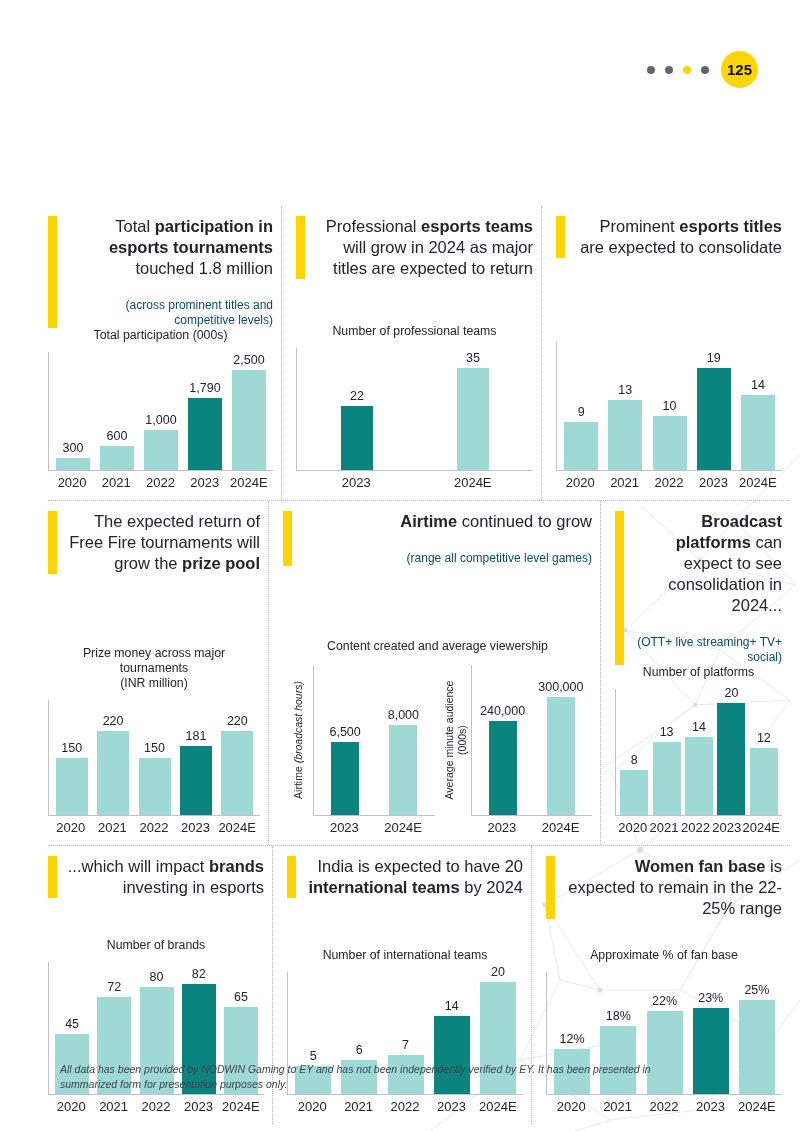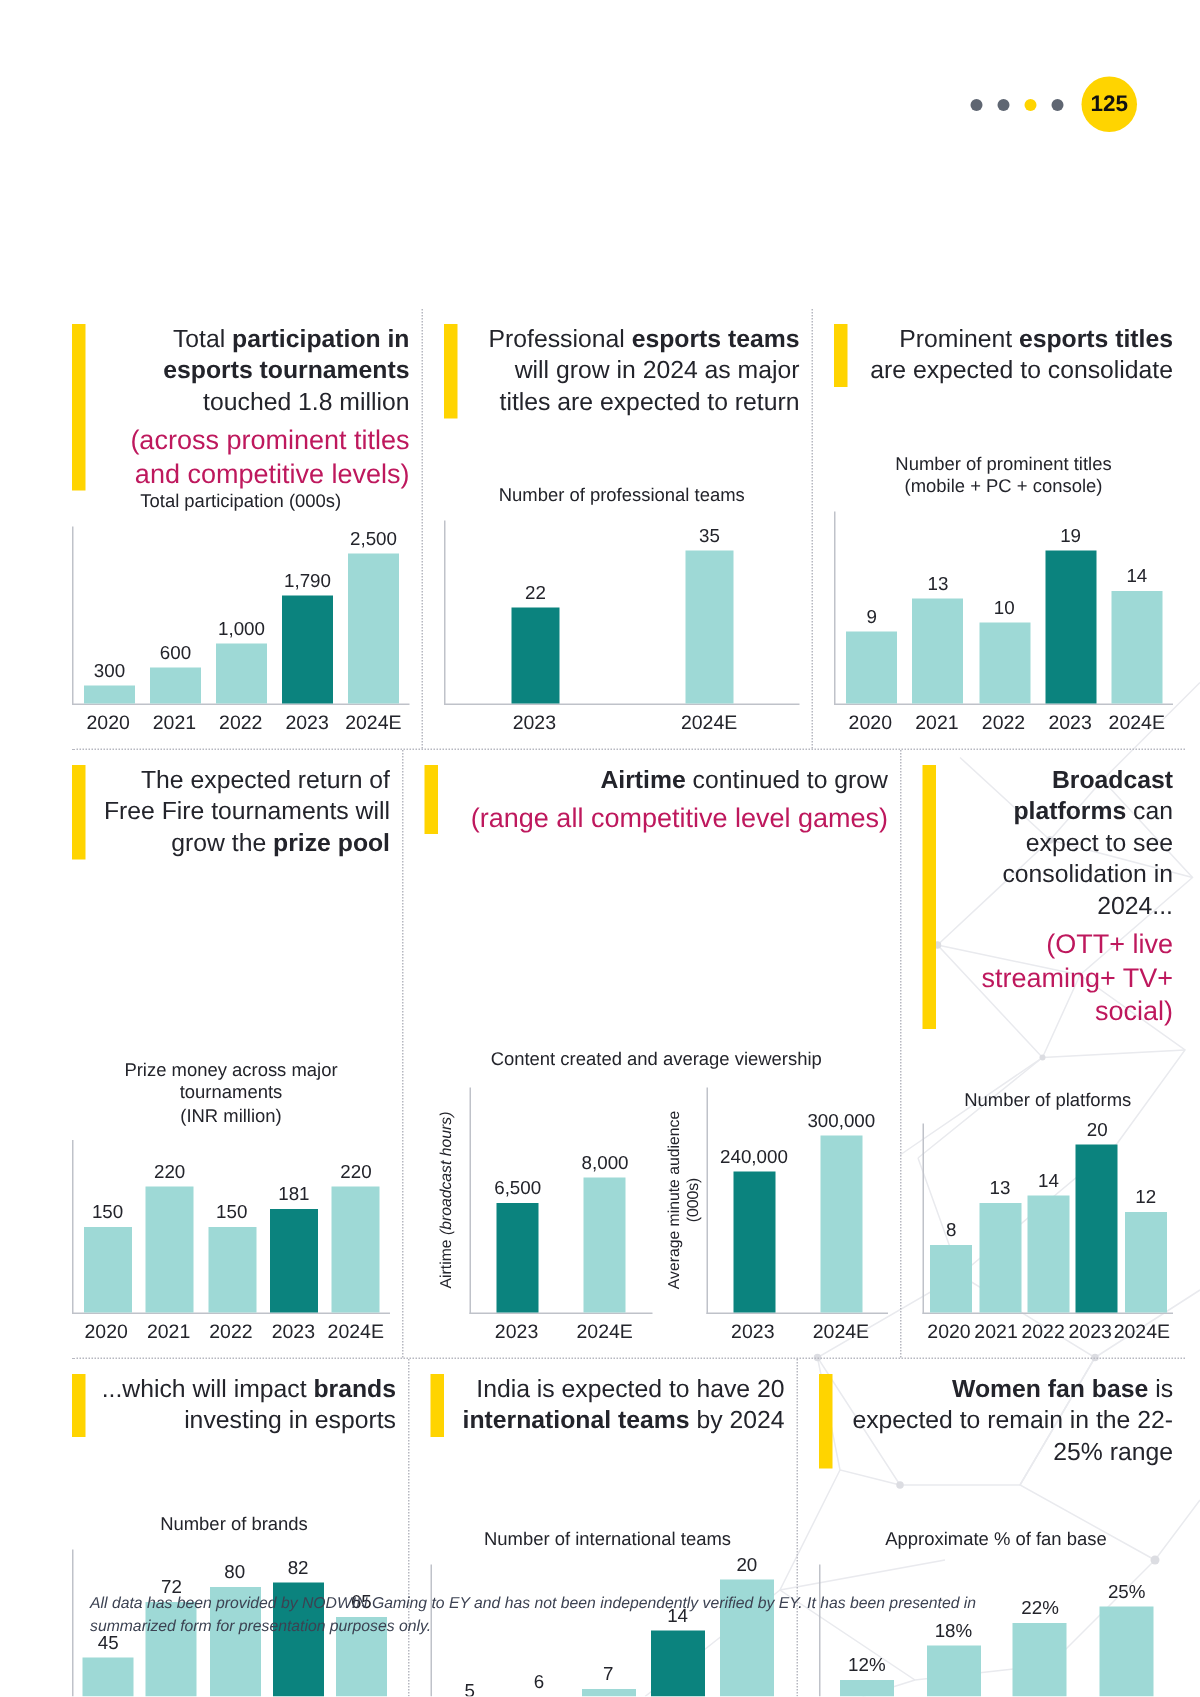--- a/index.html
+++ b/index.html
@@ -19,30 +19,30 @@
   .bigtitle{font-size:35px;font-weight:700;color:#14798A;margin-top:2px;letter-spacing:.2px;}
   .subtitle{font-size:21px;font-style:italic;color:#23242b;margin-top:3px;}
 
   
   .grid{position:absolute;left:48px;top:206px;width:742px;}
   .row{display:grid;position:relative;}
   .row1{grid-template-columns:233px 260px 249px;min-height:276px;}
   .row2{grid-template-columns:220px 332px 190px;min-height:268px;
         border-top:1px dotted #b6b7c0;border-bottom:1px dotted #b6b7c0;}
   .row3{grid-template-columns:224px 259px 259px;min-height:278px;}
-  .row > .panel + .panel{border-left:1px dotted #b6b7c0;gap:40px;}
+  .row > .panel + .panel{border-left:1px dotted #b6b7c0;}
 
   .panel{display:flex;flex-direction:column;padding:10px 8px 10px 0;box-sizing:border-box;}
   .panel.pad{padding-left:14px;}
 
   .headline-row{display:flex;gap:10px;text-align:right;}
   .accent{flex:none;width:9px;background:#FFD400;}
   .headline{flex:1;}
   .h-main{font-size:16.5px;line-height:1.28;color:#23242b;}
-  .h-sub{font-size:18px;line-height:1.25;color:#be185d;margin-top:3px;}
+  .h-sub{font-size:12px;line-height:1.25;color:#0c4a6e;margin-top:19px;}
 
   .chart{margin-top:auto;}
   .chart-title{font-size:12.3px;line-height:1.25;text-align:center;color:#23242b;margin-bottom:8px;}
   .chart-row{display:flex;}
   .chart-body{flex:1;min-width:0;}
   .plot{position:relative;display:flex;align-items:flex-end;
         border-left:1px solid #bfc2c9;border-bottom:1px solid #bfc2c9;padding:0 2px;}
   .barcol{flex:1;display:flex;flex-direction:column;align-items:center;justify-content:flex-end;min-width:0;}
   .blabel{font-size:12.5px;color:#23242b;margin-bottom:3px;white-space:nowrap;}
   .bar{border-radius:0;}
@@ -184,24 +184,20 @@
       </div>
 
       <div class="panel pad">
         <div class="headline-row">
           <span class="accent"></span>
           <div class="headline">
             <div class="h-main"><span>Prominent </span><span style="font-weight: 700;">esports titles</span><span> are expected to consolidate</span></div>
           </div>
         </div>
         <div class="chart">
-            <div class="chart-title">
-              <div>Number of prominent titles</div>
-              <div>(mobile + PC + console)</div>
-            </div>
             <div class="chart-row">
               <div class="chart-body">
                 <div class="plot" style="height: 128px;">
                   <div class="barcol">
                     <div class="blabel">9</div>
                     <div class="bar" style="height: 48px; width: 34px; background: rgb(158, 217, 214);"></div>
                   </div>
                   <div class="barcol">
                     <div class="blabel">13</div>
                     <div class="bar" style="height: 70px; width: 34px; background: rgb(158, 217, 214);"></div>
@@ -506,20 +502,24 @@
                   </div>
                   <div class="barcol">
                     <div class="blabel">18%</div>
                     <div class="bar" style="height: 68px; width: 36px; background: rgb(158, 217, 214);"></div>
                   </div>
                   <div class="barcol">
                     <div class="blabel">22%</div>
                     <div class="bar" style="height: 83px; width: 36px; background: rgb(158, 217, 214);"></div>
                   </div>
                   <div class="barcol">
+                    <div class="blabel">23%</div>
+                    <div class="bar" style="height: 86px; width: 36px; background: rgb(11, 131, 126);"></div>
+                  </div>
+                  <div class="barcol">
                     <div class="blabel">25%</div>
                     <div class="bar" style="height: 94px; width: 36px; background: rgb(158, 217, 214);"></div>
                   </div>
                 </div>
                 <div class="cats">
                   <div class="cat">2020</div>
                   <div class="cat">2021</div>
                   <div class="cat">2022</div>
                   <div class="cat">2023</div>
                   <div class="cat">2024E</div>

